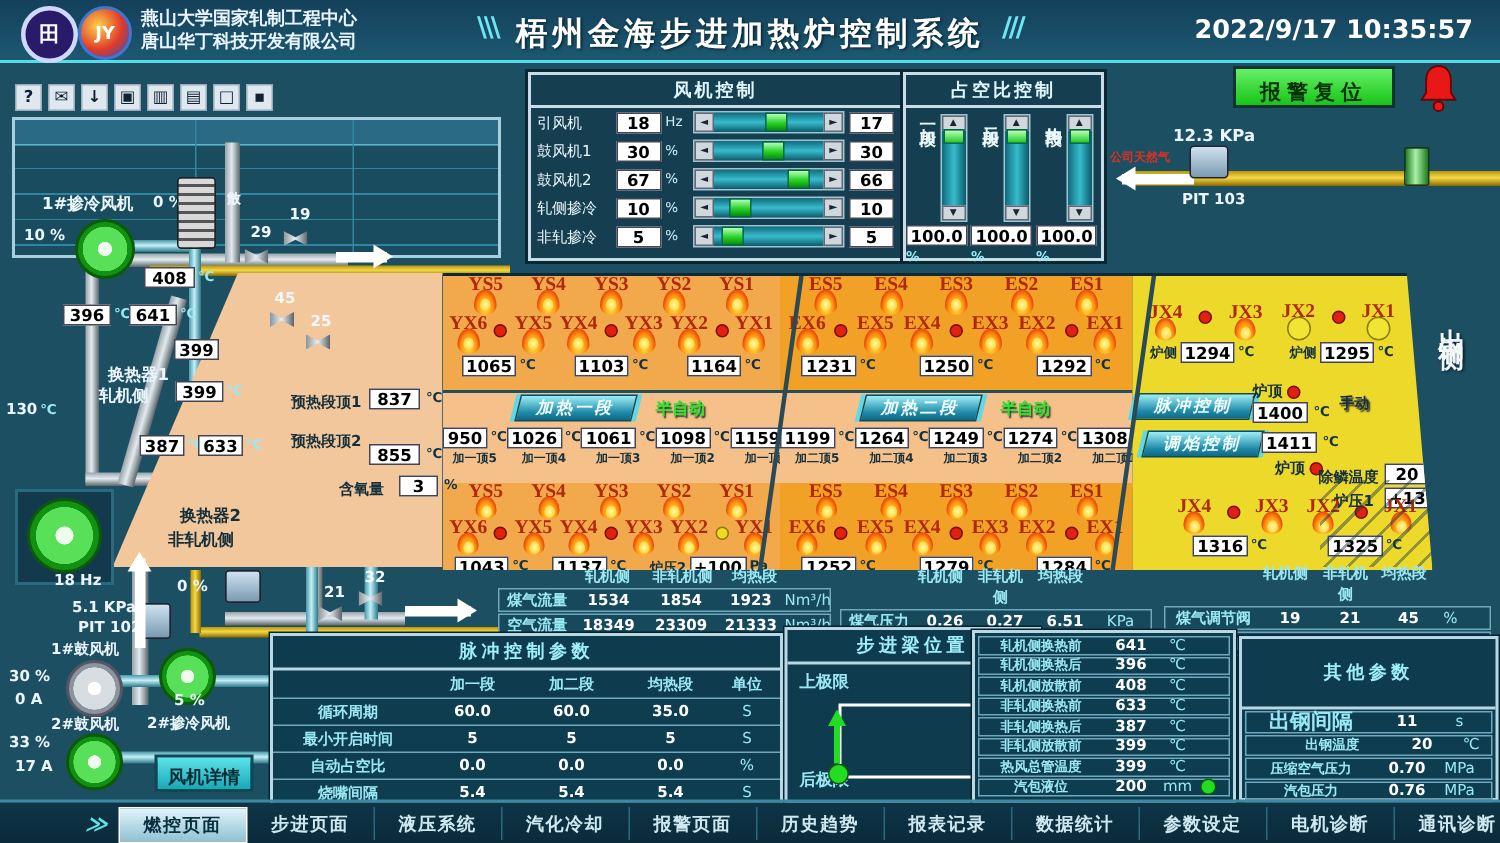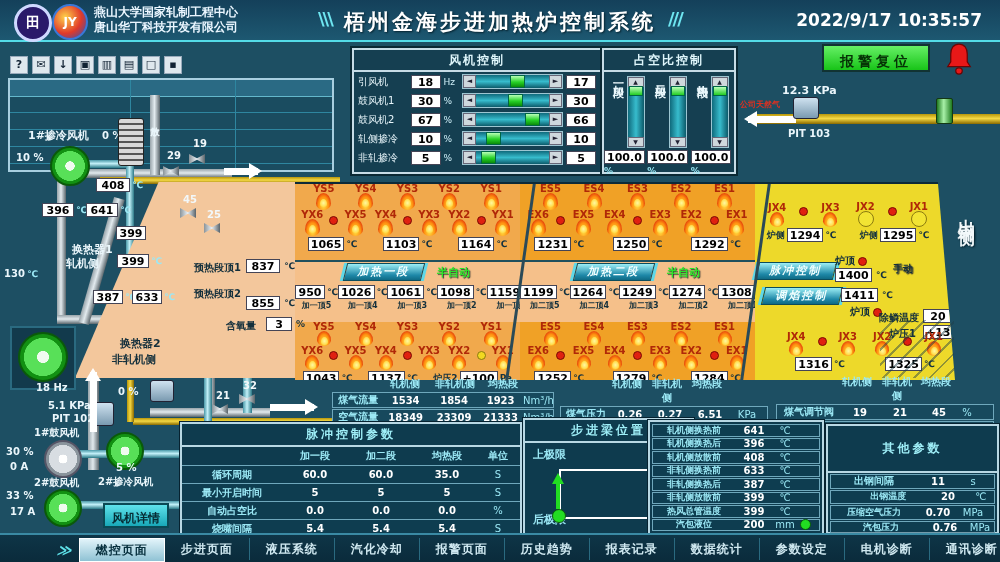--- a/index.html
+++ b/index.html
@@ -79,21 +79,21 @@
   .zdiv{position:absolute;top:0;width:3px;height:196px;background:#2a4a58;transform:skewX(-8deg);}
   #preheat{position:absolute;left:75px;top:182px;width:220px;height:196px;background:#f3c79c;
            clip-path:polygon(38% 0,100% 0,100% 100%,0 100%);}
   .hatch{position:absolute;left:880px;top:320px;width:74px;height:58px;
          background:repeating-linear-gradient(135deg,transparent 0 9px,rgba(30,60,70,.45) 9px 11px);}
   .exitside{position:absolute;left:956px;top:205px;writing-mode:vertical-rl;text-orientation:upright;
             font-size:17px;font-weight:bold;color:#f2f8fa;letter-spacing:6px;text-shadow:1px 1px 2px #06222e;}
   
   .b-row{display:flex;justify-content:space-evenly;align-items:flex-end;}
   .bcell{display:flex;flex-direction:column;align-items:center;width:26px;}
-  .blabel{font-size:10px;font-weight:bold;color:#b02808;line-height:9px;}
+  .blabel{font-size:13px;font-weight:bold;color:#b02808;line-height:9px;font-family:Liberation Serif, serif;}
   .flame{position:relative;width:15px;height:17px;
          background:radial-gradient(ellipse at 50% 72%,#ffe34a 0%,#ff9210 48%,#e03008 78%,#a81c04 100%);
          border-radius:50% 50% 50% 50%/62% 62% 38% 38%;}
   .flame::after{content:"";position:absolute;left:4px;top:6px;width:7px;height:8px;
          background:radial-gradient(#fff7a0,#ffcf20);border-radius:50% 50% 50% 50%/60% 60% 40% 40%;}
   .flame.sm{width:14px;height:15px;}
   .boff{width:14px;height:14px;border-radius:50%;background:#f2e433;border:1px solid #8a7a10;}
   .dot{width:7px;height:7px;border-radius:50%;align-self:center;margin-bottom:6px;}
   .dot.r{background:#e02010;border:1px solid #7a0c04;}
   .dot.y{background:#f2d820;border:1px solid #8a7a10;}
@@ -1061,35 +1061,35 @@
           <span class="tc val" style="width: 38px;">200</span>
           <span class="tc un" style="width: 24px;">mm</span>
           <span class="gdot"></span>
         </div>
       </div>
   </div>
   <div class="dtbl" style="left:826px;top:424px;width:169px;height:106px;">
     <div class="t-title" style="padding:14px 0;">其他参数</div>
     <div id="other-body">
         <div class="t-row" style="height: 12.5px;">
-          <span class="tc lab" style="width: 86px; font-size: 10px;">出钢间隔</span>
+          <span class="tc lab" style="width: 86px; font-size: 14px;">出钢间隔</span>
           <span class="tc val" style="width: 42px;">11</span>
           <span class="tc un" style="width: 28px;">s</span>
         </div>
         <div class="t-row" style="height: 12.5px; padding-left: 17px;">
           <span class="tc lab" style="width: 86px; font-size: 9px;">出钢温度</span>
           <span class="tc val" style="width: 42px;">20</span>
           <span class="tc un" style="width: 28px;">℃</span>
         </div>
         <div class="t-row" style="height: 12.5px;">
           <span class="tc lab" style="width: 86px; font-size: 9px;">压缩空气压力</span>
           <span class="tc val" style="width: 42px;">0.70</span>
           <span class="tc un" style="width: 28px;">MPa</span>
         </div>
-        <div class="t-row" style="height: 12.5px; justify-content: flex-end;">
+        <div class="t-row" style="height: 12.5px;">
           <span class="tc lab" style="width: 86px; font-size: 9px;">汽包压力</span>
           <span class="tc val" style="width: 42px;">0.76</span>
           <span class="tc un" style="width: 28px;">MPa</span>
         </div>
         <div class="t-row" style="height: 12.5px;">
           <span class="tc lab" style="width: 86px; font-size: 9px;">水封槽液位</span>
           <span class="tc val" style="width: 42px;">539</span>
           <span class="tc un" style="width: 28px;">mm</span>
         </div>
       </div>

